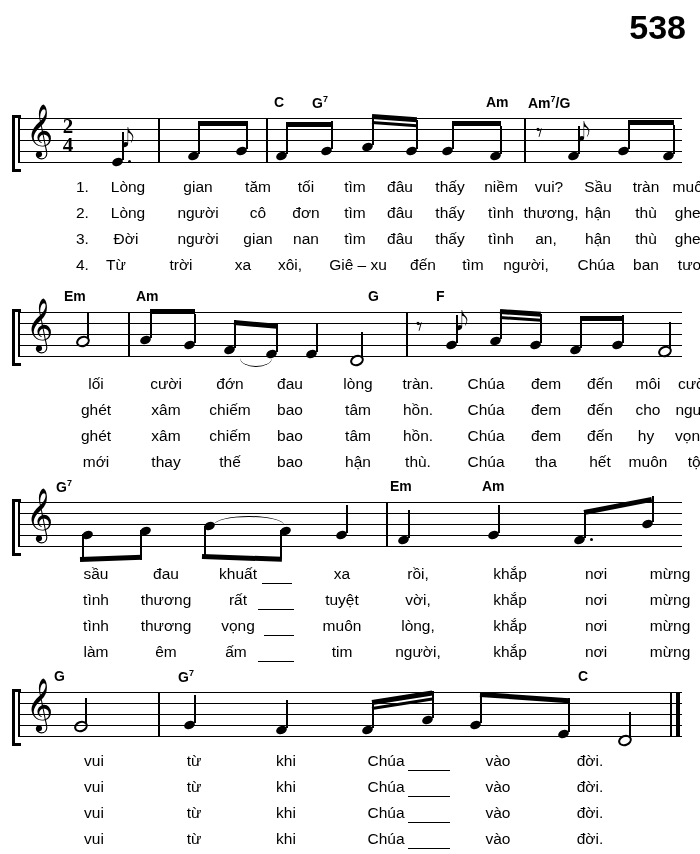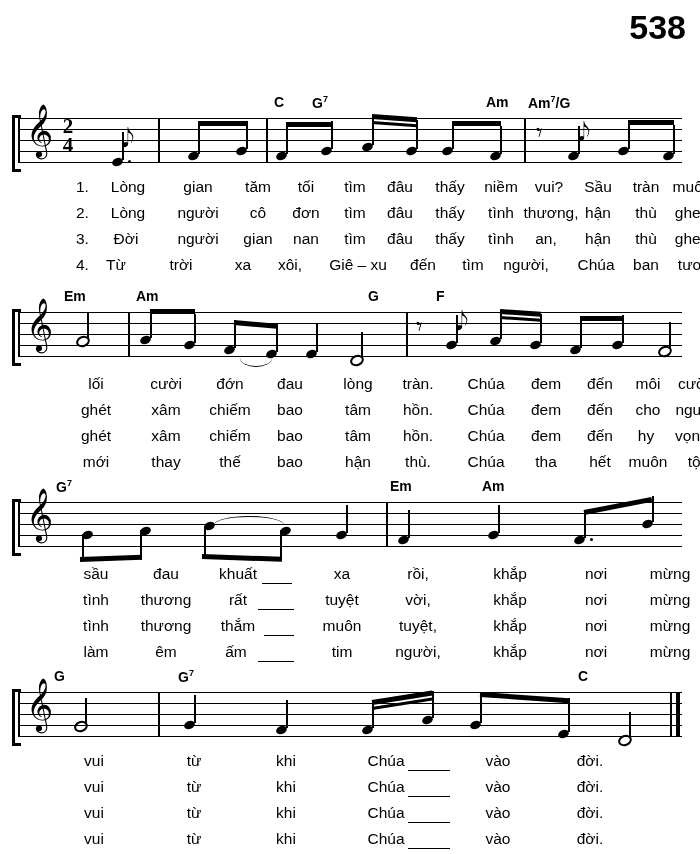--- a/index.html
+++ b/index.html
@@ -515,24 +515,24 @@
       <div class="ext" style="left:240px;top:18px;width:36px;"></div>
       <span class="syl" style="left:324px;">tuyệt</span>
       <span class="syl" style="left:400px;">vời,</span>
       <span class="syl" style="left:492px;">khắp</span>
       <span class="syl" style="left:578px;">nơi</span>
       <span class="syl" style="left:652px;">mừng</span>
     </div>
     <div class="lyric-row">
       <span class="syl" style="left:78px;">tình</span>
       <span class="syl" style="left:148px;">thương</span>
-      <span class="syl" style="left:220px;">thắm</span>
+      <span class="syl" style="left:220px;">vọng</span>
       <div class="ext" style="left:246px;top:18px;width:30px;"></div>
       <span class="syl" style="left:324px;">muôn</span>
-      <span class="syl" style="left:400px;">tuyệt,</span>
+      <span class="syl" style="left:400px;">lòng,</span>
       <span class="syl" style="left:492px;">khắp</span>
       <span class="syl" style="left:578px;">nơi</span>
       <span class="syl" style="left:652px;">mừng</span>
     </div>
     <div class="lyric-row">
       <span class="syl" style="left:78px;">làm</span>
       <span class="syl" style="left:148px;">êm</span>
       <span class="syl" style="left:218px;">ấm</span>
       <div class="ext" style="left:240px;top:18px;width:36px;"></div>
       <span class="syl" style="left:324px;">tim</span>

